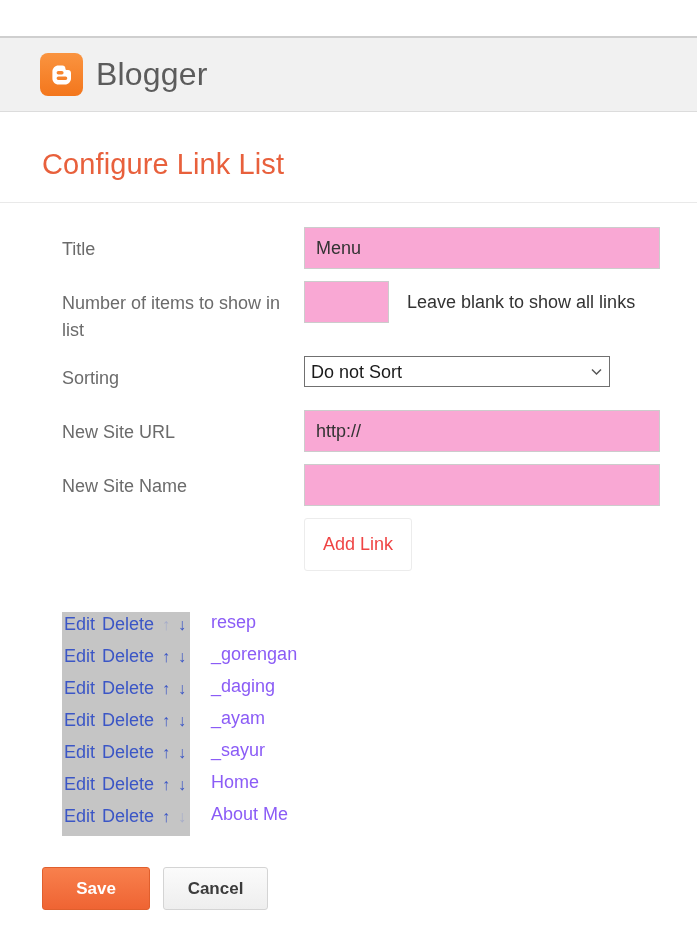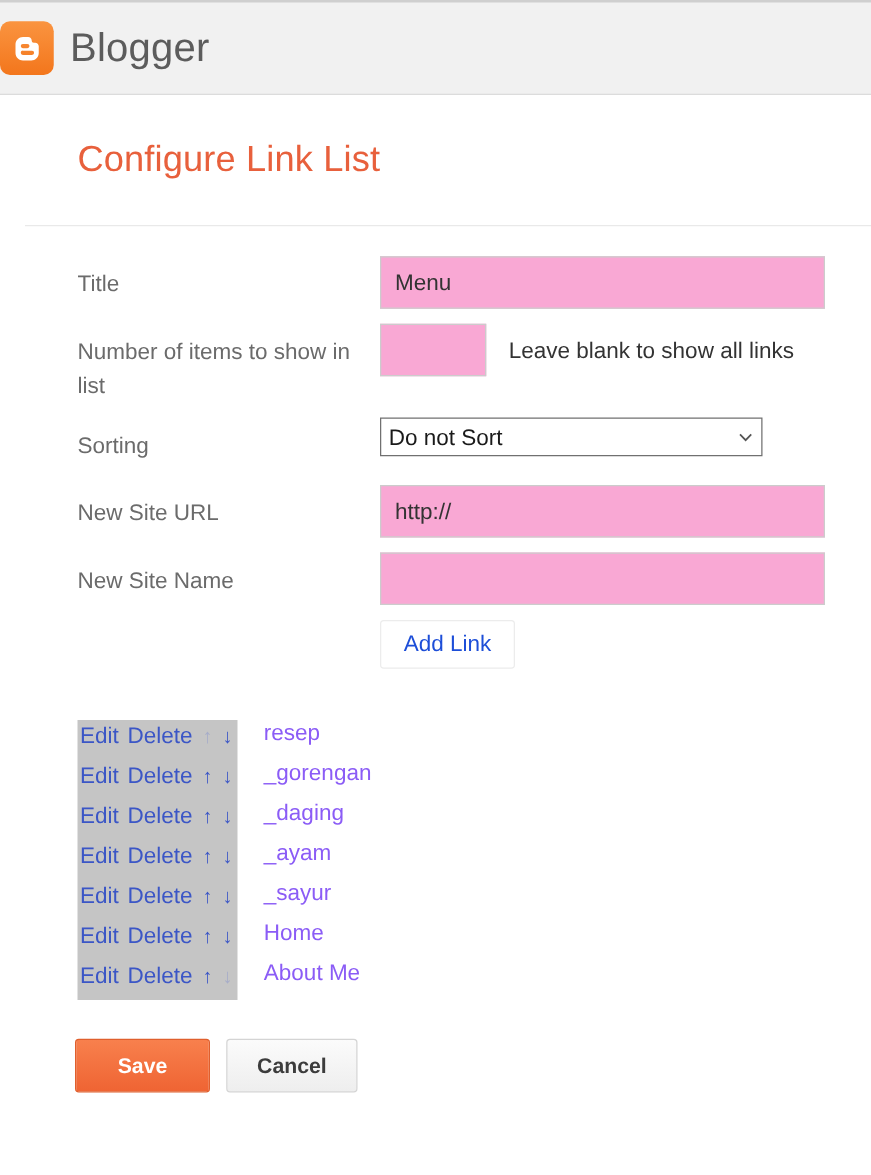--- a/index.html
+++ b/index.html
@@ -17,21 +17,23 @@
   }
 
   
   .topbar {
     height: 76px;
     background: #f1f1f1;
     border-top: 2px solid #cfcfcf;
     border-bottom: 1px solid #dcdcdc;
     display: flex;
     align-items: center;
-    box-sizing: border-box;
+    padding-left: 40px;
+    box-sizing: border-box;
+    margin-top: 36px;
   }
   .brand {
     display: flex;
     align-items: center;
     gap: 13px;
   }
   .logo-mark {
     width: 43px;
     height: 43px;
     border-radius: 8px;
@@ -46,24 +48,23 @@
   .brand-name {
     font-size: 32px;
     color: #5c5c5c;
     letter-spacing: 0.2px;
     font-weight: 400;
   }
 
   
   .page-title-wrap {
     padding: 36px 0 12px 42px;
-    height: 105px;
+    height: 91px;
     box-sizing: border-box;
     border-bottom: 1px solid #e9e9e9;
-    margin-left: 20px;
   }
   .page-title {
     font-size: 29px;
     color: #e8603c;
     font-weight: 400;
     margin: 0;
     letter-spacing: 0.1px;
   }
 
   
@@ -134,29 +135,29 @@
     line-height: 0;
   }
 
   .addlink-row {
     display: flex;
     margin-top: 6px;
   }
   .addlink-spacer { width: 242px; flex: none; }
   .btn-addlink {
     box-sizing: border-box;
-    height: 39px;
+    height: 53px;
     min-width: 105px;
     padding: 0 18px;
     background: #ffffff;
     border: 1px solid #ececec;
     border-radius: 3px;
     font-family: "Liberation Sans", sans-serif;
     font-size: 18px;
-    color: #1d4ed8;
+    color: #ef4444;
     cursor: default;
   }
 
   
   .link-list {
     margin: 41px 0 0 0;
     padding: 0 0 0 42px;
   }
   .link-row {
     display: flex;
@@ -191,21 +192,21 @@
     color: #8b5cf6;
     font-size: 18px;
     margin-left: 21px;
     text-decoration: none;
     white-space: nowrap;
     cursor: pointer;
   }
 
   
   .footer {
-    padding: 31px 0 0 60px;
+    padding: 31px 0 0 42px;
     display: flex;
     gap: 13px;
   }
   .btn {
     box-sizing: border-box;
     height: 43px;
     border-radius: 3px;
     font-family: "Liberation Sans", sans-serif;
     font-size: 17px;
     font-weight: bold;

